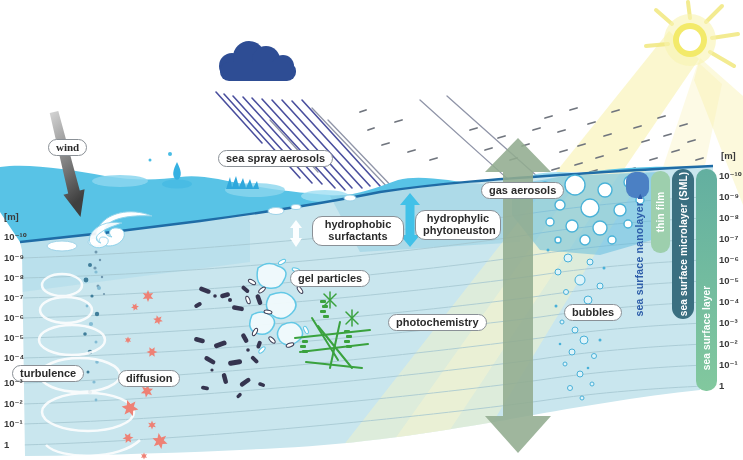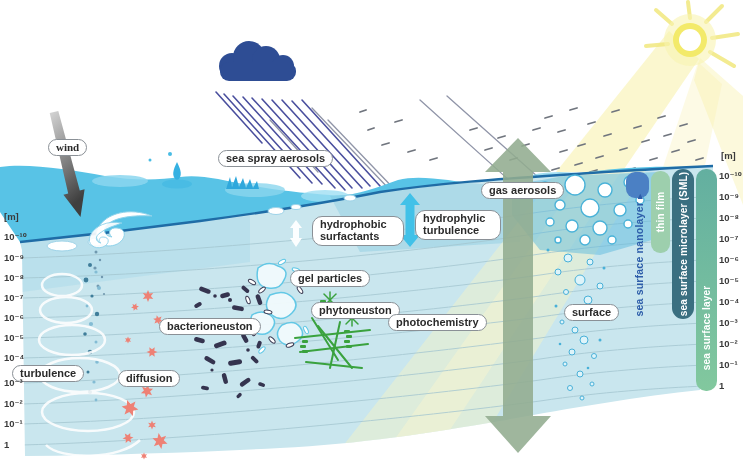--- a/index.html
+++ b/index.html
@@ -2,21 +2,21 @@
 <html><head>
 <meta charset="utf-8">
 <style>
   html,body{margin:0;padding:0;background:#fff;}
   #stage{position:relative;width:743px;height:460px;overflow:hidden;background:#fff;
          font-family:"Liberation Sans","DejaVu Sans",sans-serif;}
   #scene{position:absolute;left:0;top:0;}
   .pill{position:absolute;background:#fff;border:1.4px solid #8a9096;border-radius:10px;
         padding:1px 7px 2px;font-size:11px;font-weight:700;color:#2b2b2b;
         white-space:nowrap;line-height:1.12;z-index:30;}
-  .pill.two{white-space:normal;}
+  .pill.two{white-space:normal;text-align:center;}
   .tick{position:absolute;font-size:9.5px;font-weight:700;color:#3a3a3a;white-space:nowrap;z-index:40;}
   .vtext{position:absolute;transform:translate(-50%,-50%) rotate(-90deg);white-space:nowrap;
          font-size:10px;font-weight:700;color:#fff;z-index:25;letter-spacing:.2px;}
   .vtext.nano{color:#2d5da9;font-size:10.5px;}
   
   .p-wind{left:48px;top:139px;font-family:Liberation Serif, serif;}
   .p-spray{left:190px;top:150px;margin-left:28px;}
   .p-depo{left:314px;top:80px;}
   .p-gas{left:481px;top:182px;}
   .p-phobic{left:312px;top:216px;width:76px;}
@@ -395,28 +395,26 @@
     <rect x="651" y="171" width="19" height="82" rx="9" fill="#9dcfad"></rect>
     <rect x="672" y="169" width="22" height="150" rx="11" fill="#3a6f80"></rect>
     <rect x="696" y="169" width="21" height="222" rx="10" fill="url(#layerGrad)"></rect>
   </g>
 </svg>
 
 <div class="pill p-wind">wind</div>
 <div class="pill p-spray">sea spray aerosols</div>
 <div class="pill p-gas">gas aerosols</div>
 <div class="pill two p-phobic">hydrophobic surfactants</div>
-<div class="pill two p-philic">hydrophylic turbulence</div>
+<div class="pill two p-philic">hydrophylic phytoneuston</div>
 <div class="pill p-gel">gel particles</div>
-<div class="pill p-bact">bacterioneuston</div>
-<div class="pill p-phyto">phytoneuston</div>
 <div class="pill p-photo">photochemistry</div>
 <div class="pill p-zoo">diffusion</div>
 <div class="pill p-turb">turbulence</div>
-<div class="pill p-bub">surface</div>
+<div class="pill p-bub">bubbles</div>
 
 <div class="vtext nano" style="left:639px;top:255px;">sea surface nanolayer ▸</div>
 <div class="vtext" style="left:660px;top:212px;">thin film</div>
 <div class="vtext" style="left:683px;top:244px;">sea surface microlayer (SML)</div>
 <div class="vtext" style="left:706px;top:328px;">sea surface layer</div>
 
 <div>
   <span class="tick" style="left:4px;top:211px;">[m]</span>
   <span class="tick" style="left:4px;top:231px;">10⁻¹⁰</span>
   <span class="tick" style="left:4px;top:252px;">10⁻⁹</span>

